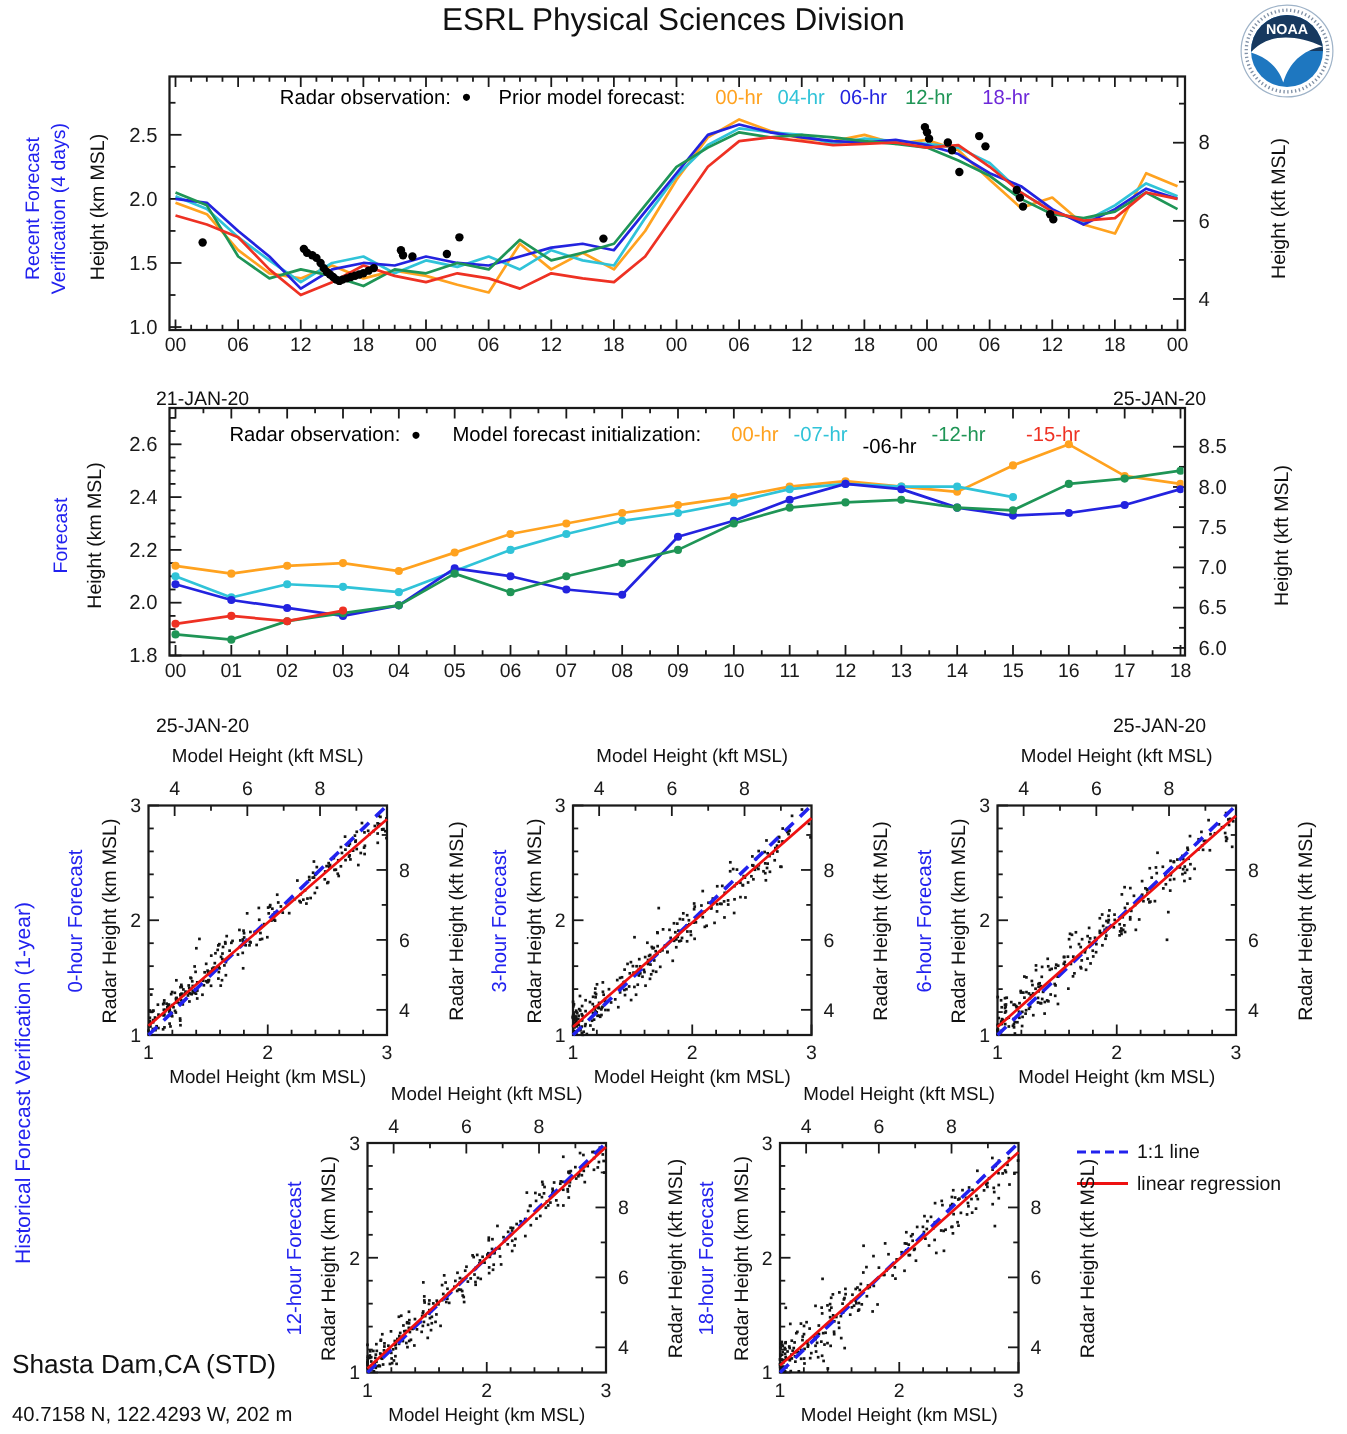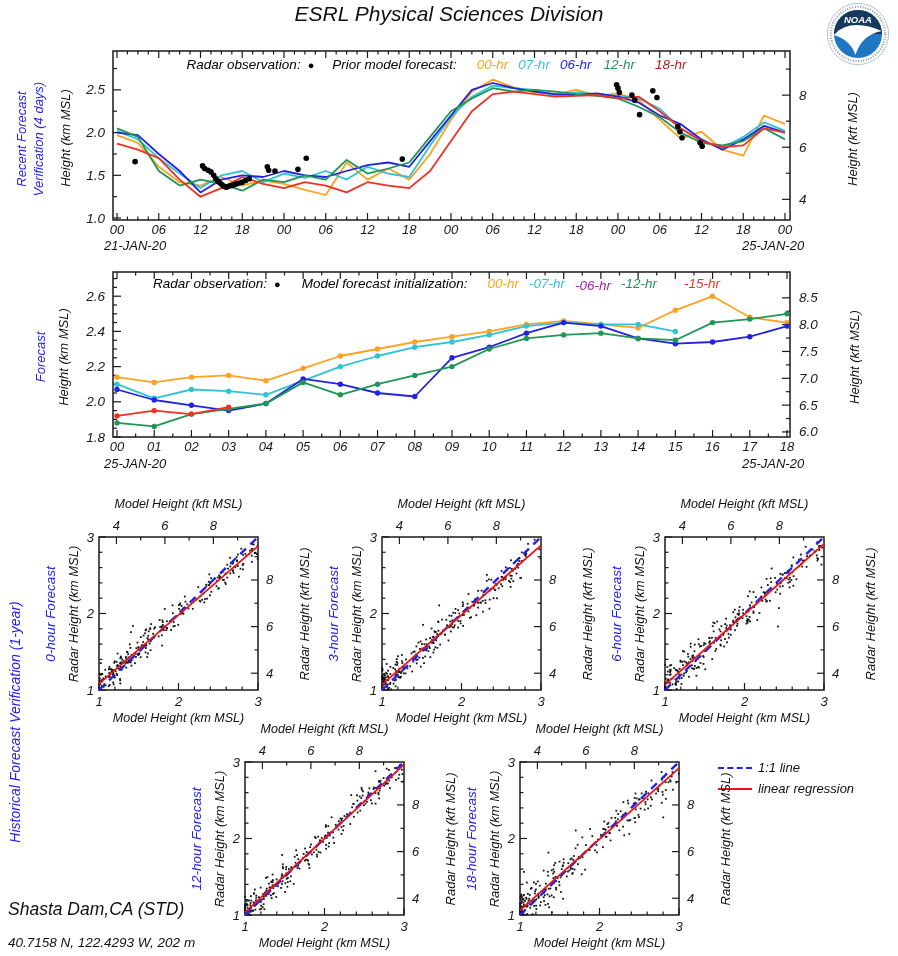--- a/index.html
+++ b/index.html
@@ -1,26 +1,26 @@
 <!DOCTYPE html>
 <html><head>
 <meta charset="utf-8">
 <style>
   html,body{margin:0;padding:0;background:#fff;}
   .page{position:relative;width:898px;height:956px;background:#fff;overflow:hidden;
-        font-family:"Liberation Sans", sans-serif;color:#111;font-style:italic;}
+        font-family:"Liberation Sans", sans-serif;color:#111;}
   .title{position:absolute;top:2px;left:0;width:898px;text-align:center;font-size:21px;}
   .subtitle{position:absolute;top:27px;left:0;width:898px;text-align:center;font-size:16.5px;}
   .vlabel{position:absolute;transform:translate(-50%,-50%) rotate(-90deg);white-space:nowrap;
           font-size:13px;text-align:center;}
   .bluetext{color:#2222EF;}
   .legendrow{position:absolute;left:98px;width:677px;display:flex;justify-content:center;
              align-items:center;font-size:13.5px;white-space:nowrap;}
   .legendrow span{margin:0 7px 0 0;}
-  .axdate{position:absolute;font-size:13px;white-space:nowrap;}
+  .axdate{position:absolute;font-size:13px;white-space:nowrap;margin-top:20px;}
   .sclabel{position:absolute;font-size:12.5px;text-align:center;white-space:nowrap;}
   .station1{position:absolute;left:8px;top:899px;font-size:17.5px;}
   .station2{position:absolute;left:8px;top:935px;font-size:13.5px;}
   .bleg{position:absolute;font-size:13px;display:flex;align-items:center;}
   .bleg .sample{width:34px;height:0;margin-right:6px;}
   svg text{font-family:"Liberation Sans", sans-serif;}
 </style>
 </head>
 <body>
 
@@ -48,32 +48,32 @@
   <div class="vlabel" style="left:63px;top:357px;">Height (km MSL)</div>
   <div class="vlabel" style="left:854px;top:357px;">Height (kft MSL)</div>
 
   <div class="vlabel bluetext" style="left:15px;top:722px;font-size:14px;">Historical Forecast Verification (1-year)</div>
 
   <div class="legendrow" id="legend-top" style="top:57px;">
       <span style="color: rgb(0, 0, 0);">Radar observation:</span>
       <span style="color: rgb(0, 0, 0); font-size: 11px; margin: 0px 18px 0px 0px;">●</span>
       <span style="color: rgb(0, 0, 0); margin: 0px 10px 0px 0px;">Prior model forecast:</span>
       <span style="color: rgb(255, 162, 31); margin: 0px 0px 0px 10px;">00-hr</span>
-      <span style="color: rgb(48, 195, 216); margin: 0px 0px 0px 10px;">07-hr</span>
+      <span style="color: rgb(48, 195, 216); margin: 0px 0px 0px 10px;">04-hr</span>
       <span style="color: rgb(35, 35, 223); margin: 0px 12px 0px 10px;">06-hr</span>
       <span style="color: rgb(31, 149, 86); margin: 0px 0px 0px 0;">12-hr</span>
-      <span style="color: #b91c1c; margin: 0px 0px 0px 20px;">18-hr</span>
+      <span style="color: #6d28d9; margin: 0px 0px 0px 20px;">18-hr</span>
     </div>
   <div class="legendrow" id="legend-mid" style="top:274px;">
       <span style="color: rgb(0, 0, 0);">Radar observation:</span>
       <span style="color: rgb(0, 0, 0); font-size: 11px; margin: 0px 18px 0px 0px;">●</span>
       <span style="color: rgb(0, 0, 0); margin: 0px 10px 0px 3px;">Model forecast initialization:</span>
       <span style="color: rgb(255, 162, 31); margin: 0px 0px 0px 10px;">00-hr</span>
       <span style="color: rgb(48, 195, 216); margin: 0px 0px 0px 10px;">-07-hr</span>
-      <span style="color: #a21caf; margin: 4px 0px 0px 10px;">-06-hr</span>
+      <span style="color: #000000; margin: 16px 0px 0px 10px;">-06-hr</span>
       <span style="color: rgb(31, 149, 86); margin: 0px 0px 0px 10px;">-12-hr</span>
       <span style="color: rgb(238, 49, 35); margin: 0px 0px 0px 27px;">-15-hr</span>
     </div>
 
   <div class="axdate" style="left:104px;top:238px;">21-JAN-20</div>
   <div class="axdate" style="left:742px;top:238px;">25-JAN-20</div>
   <div class="axdate" style="left:104px;top:456px;">25-JAN-20</div>
   <div class="axdate" style="left:742px;top:456px;">25-JAN-20</div>
 
   <div class="bleg" style="left:718px;top:760px;">

